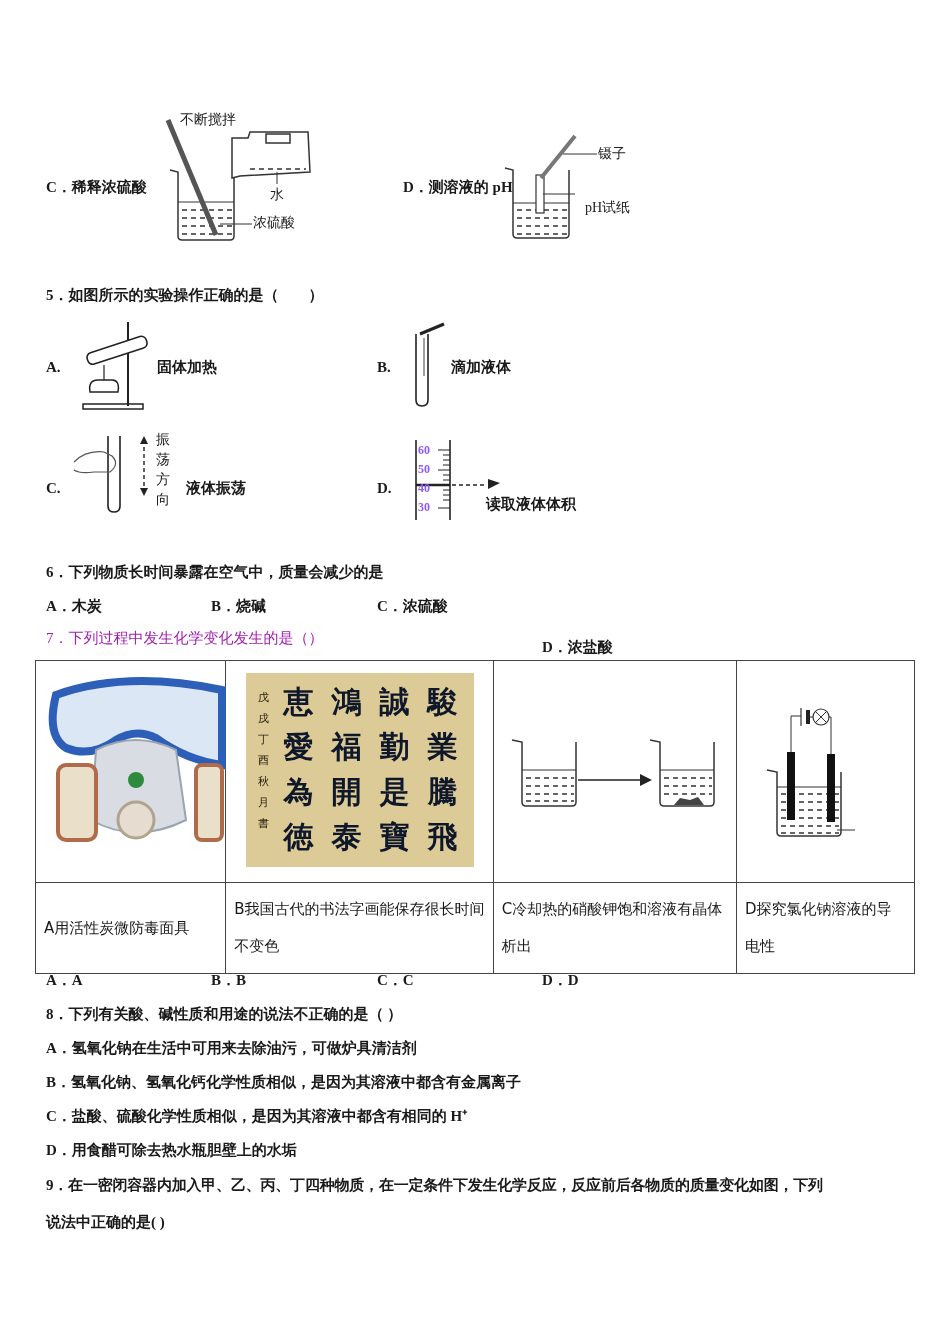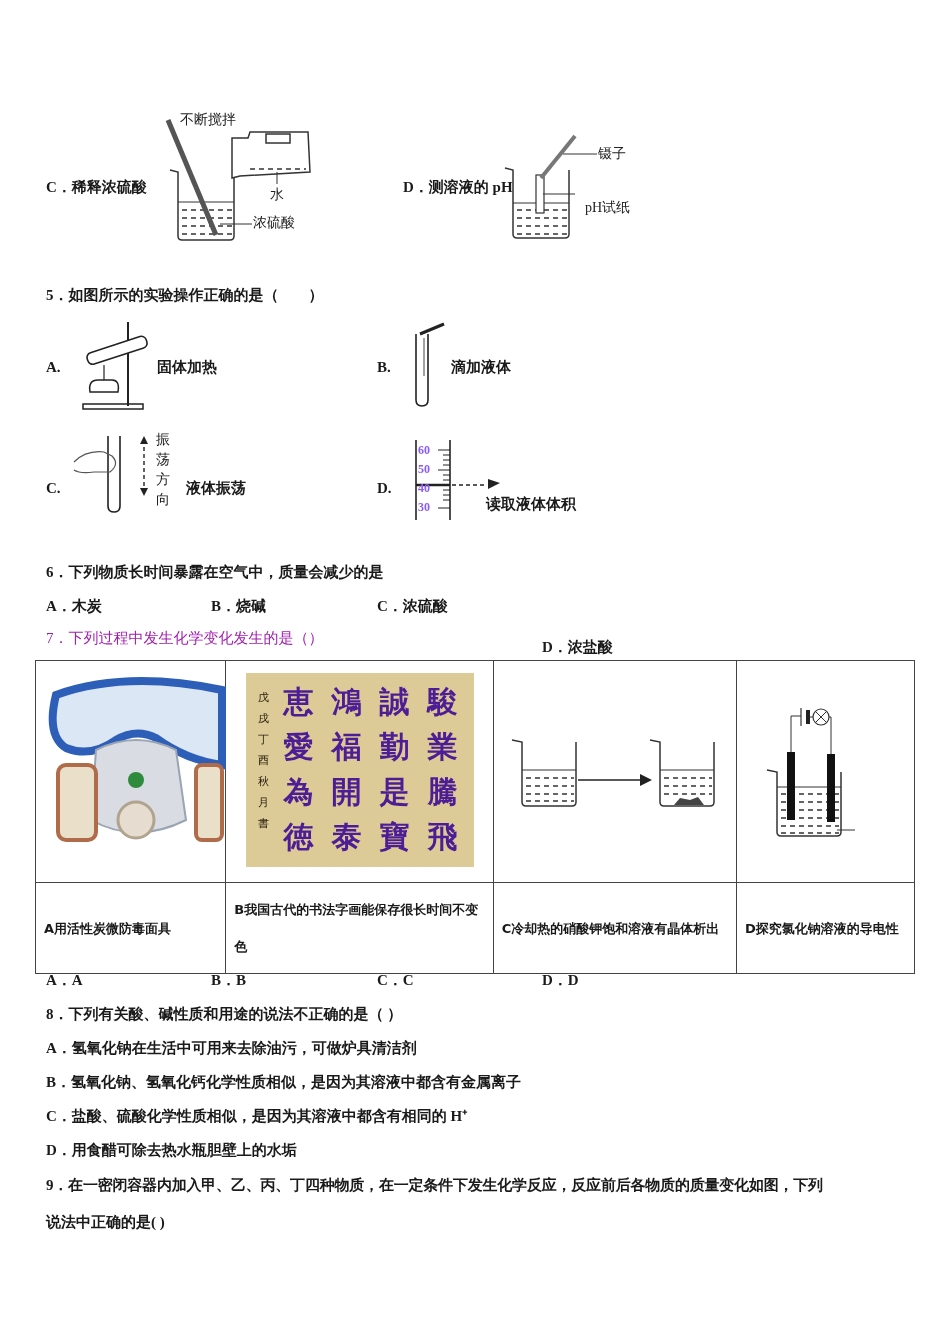--- a/index.html
+++ b/index.html
@@ -6,23 +6,23 @@
   body { width:950px; height:1344px; position:relative; overflow:hidden;
          font-family:"DejaVu Sans","Liberation Sans",sans-serif; color:#1a1a1a; }
   .abs { position:absolute;font-family:Liberation Serif, serif; }
   .txt { font-size:15px; font-weight:bold; white-space:nowrap; line-height:20px; }
   .lat { font-family:"Liberation Serif","DejaVu Serif",serif; font-weight:bold; }
   .grey { color:#a21caf; font-weight:normal; }
   .lbl { font-size:14px; font-weight:normal; white-space:nowrap; color:#222; }
   svg { position:absolute; overflow:visible; }
   table.q7 { position:absolute; left:35px; top:660px; width:880px; border-collapse:collapse; }
   table.q7 td { border:1.5px solid #444; vertical-align:middle; padding:0; }
-  .cap { font-size:13px; font-weight:bold; line-height:37px; padding:8px 8px 8px 8px !important; }
+  .cap { font-size:15px; font-weight:normal; line-height:37px; padding:8px 8px 8px 8px !important; }
   .paper { background:#dccb96; }
-  .callig { font-family:"DejaVu Serif","Liberation Serif",serif; font-size:30px; color:#4c1d95; font-weight:bold; }
+  .callig { font-family:"DejaVu Serif","Liberation Serif",serif; font-size:30px; color:#0f172a; font-weight:bold; }
 </style>
 </head>
 <body>
 
 <div class="abs txt" style="left:46px;top:177px;text-align:right;">C．稀释浓硫酸</div>
 <svg style="left:160px;top:110px;" width="190" height="135">
 
   <path d="M10,60 L18,62 L18,126 Q18,130 22,130 L70,130 Q74,130 74,126 L74,62" fill="none" stroke="#333" stroke-width="1.5"></path>
   <line x1="18" y1="92" x2="74" y2="92" stroke="#333" stroke-width="1"></line>
   <g stroke="#333" stroke-width="1.5" stroke-dasharray="5,4">

